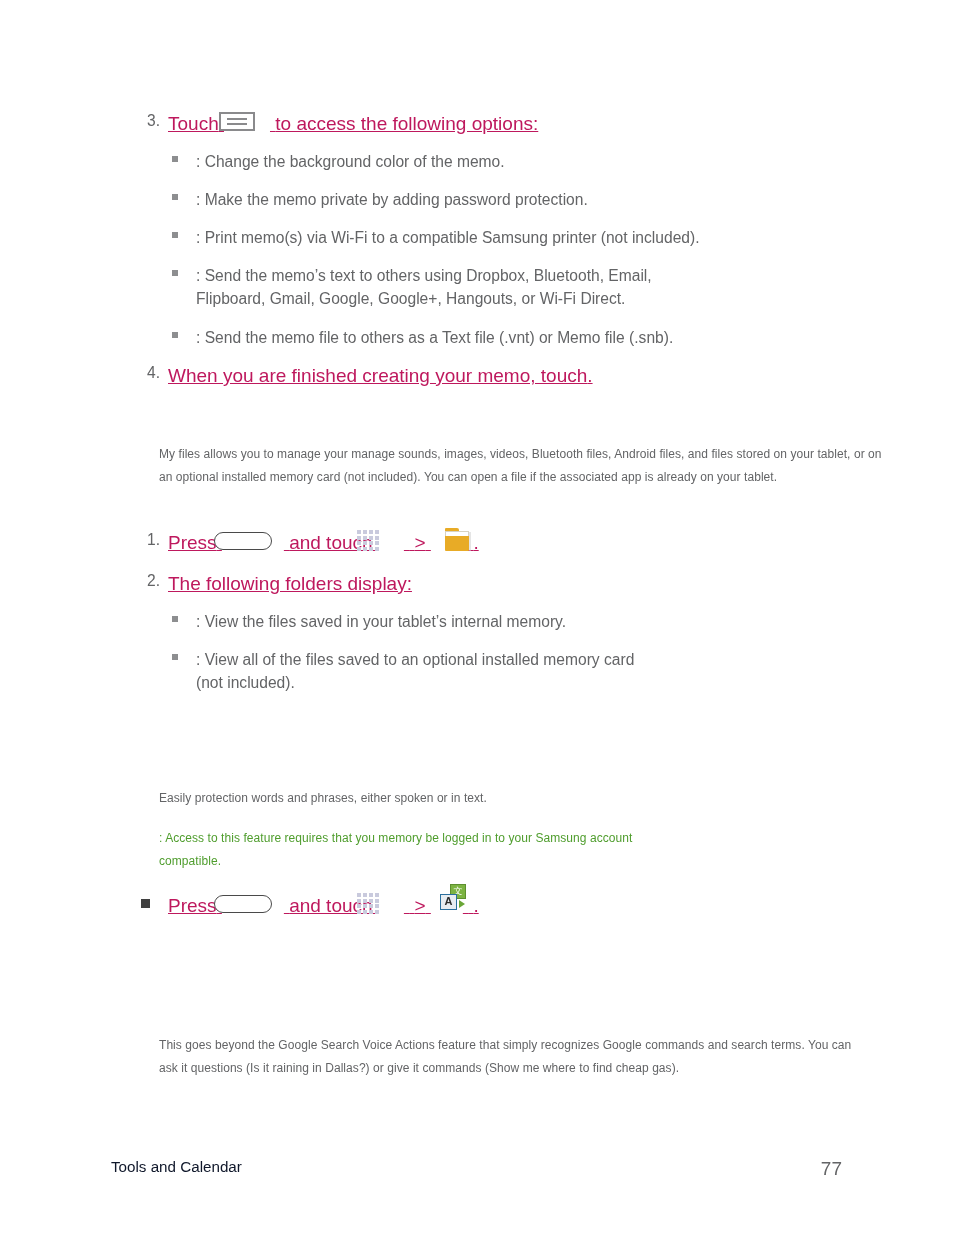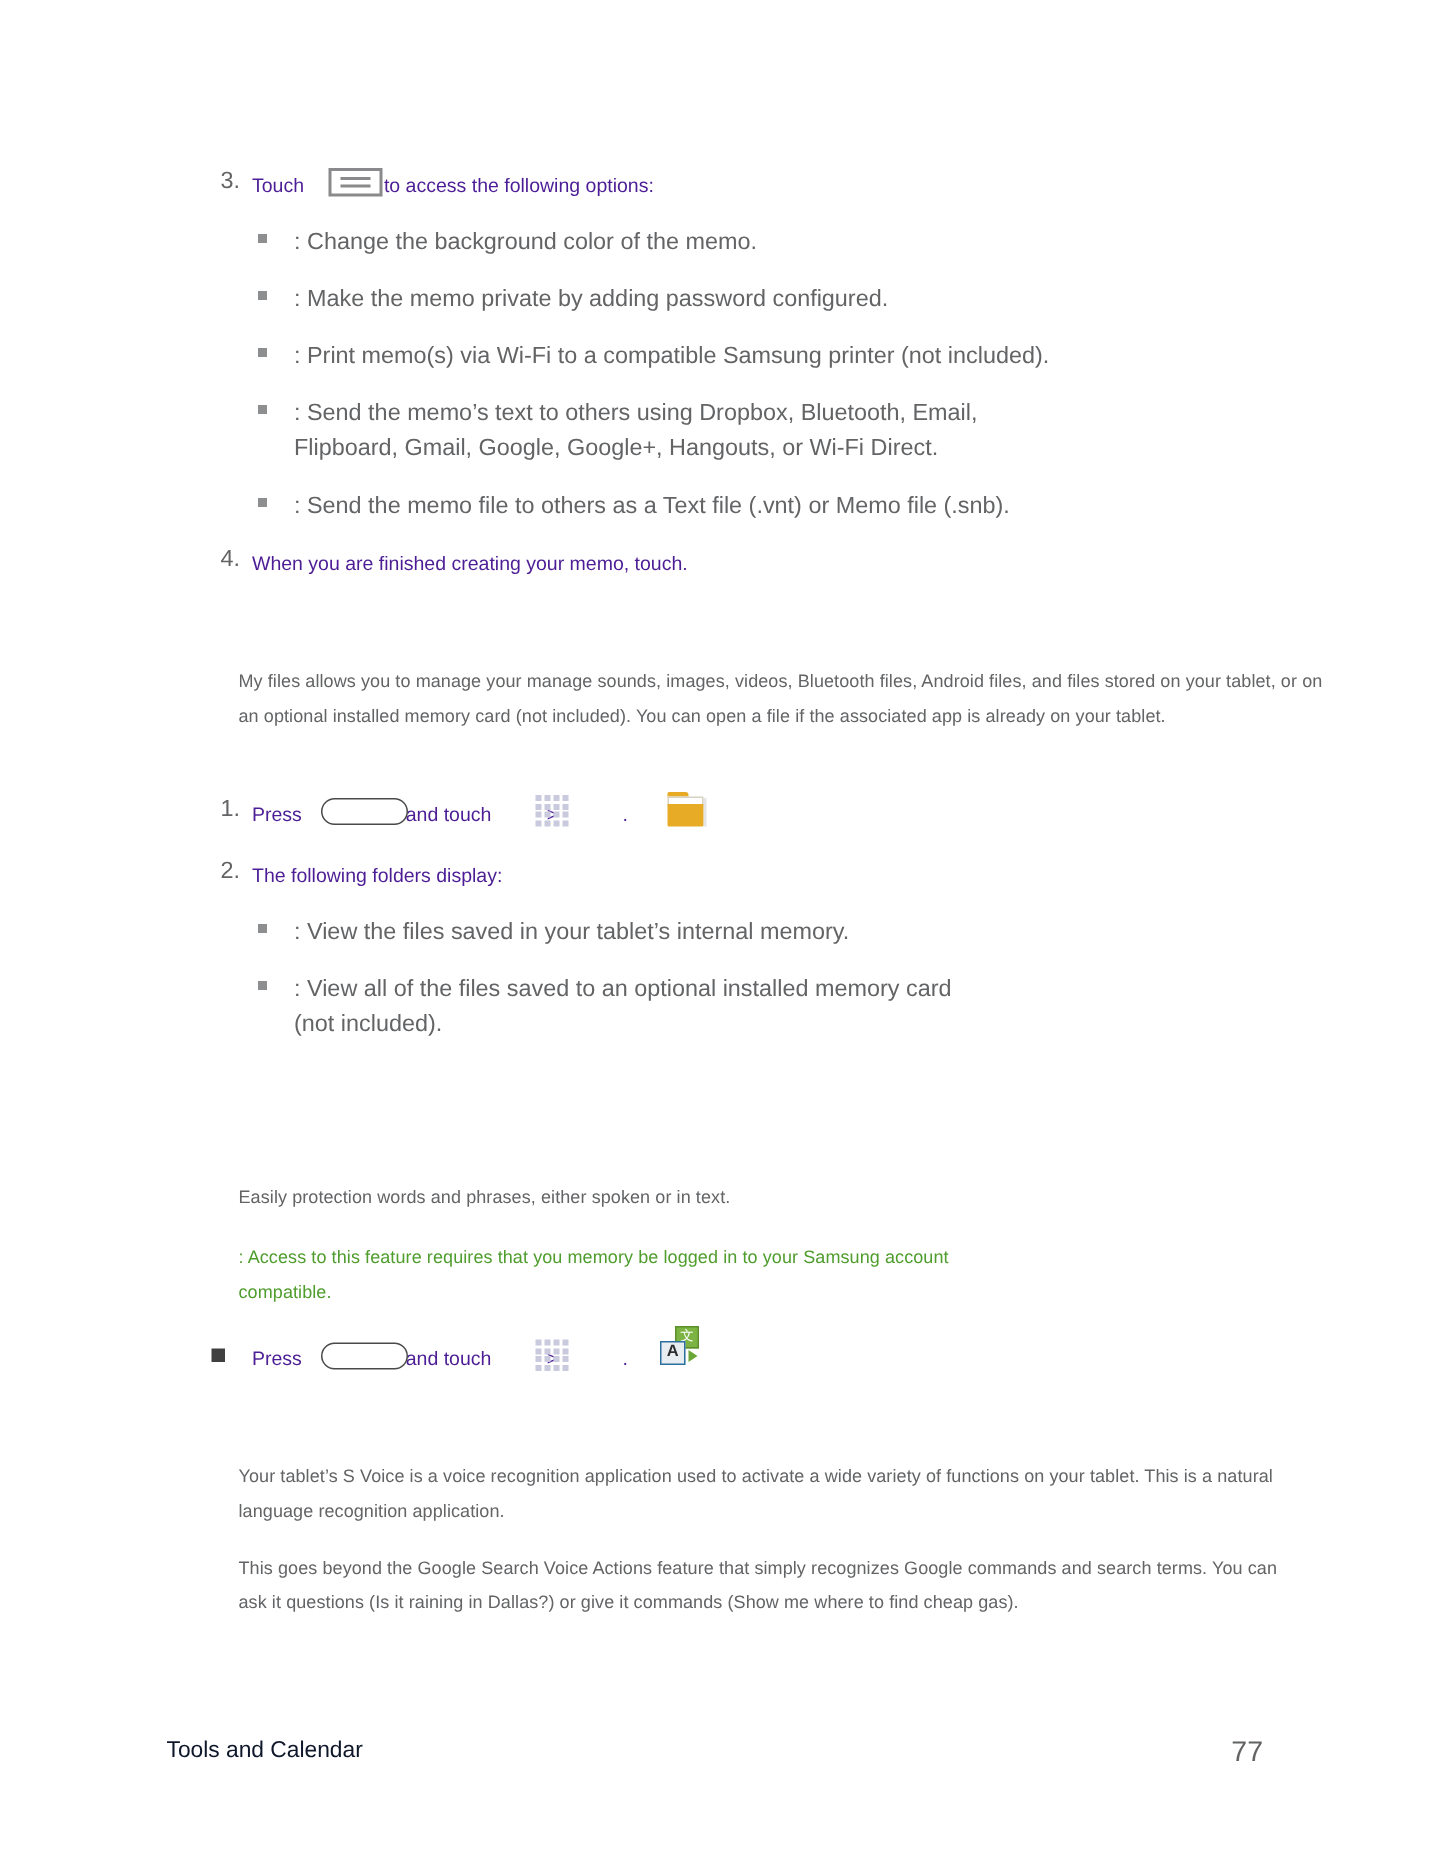--- a/index.html
+++ b/index.html
@@ -36,23 +36,24 @@
   }
   .step-num {
     position: absolute;
     font-size: 15.6px;
     color: #636466;
     text-align: right;
     width: 22px;
   }
   .step-body {
     position: absolute;
-    font-size: 13px;
+    font-size: 19px;
     line-height: 23.3px;
-    color: #4c1d95;
+    color: #be185d;
+    text-decoration: underline;
   }
 
   
   .sq-bullet {
     position: absolute;
     width: 6px;
     height: 6px;
     background: #8d8e90;
   }
   .sq-bullet-lg {
@@ -228,21 +229,21 @@
       <i class="l2"></i>
   </span>
 
   <div class="sq-bullet" style="left:172px; top:156px;"></div>
   <div class="bul-text" style="left:196px; top:150px; white-space:nowrap;">
     <span class="gap">            </span><span>: Change the background color of the memo.</span>
   </div>
 
   <div class="sq-bullet" style="left:172px; top:194px;"></div>
   <div class="bul-text" style="left:196px; top:188px; white-space:nowrap;">
-    <span class="gap">          </span><span>: Make the memo private by adding password configured.</span>
+    <span class="gap">          </span><span>: Make the memo private by adding password protection.</span>
   </div>
 
   <div class="sq-bullet" style="left:172px; top:232px;"></div>
   <div class="bul-text" style="left:196px; top:226px; white-space:nowrap;">
     <span class="gap">          </span><span>: Print memo(s) via Wi-Fi to a compatible Samsung printer (not included).</span>
   </div>
 
   <div class="sq-bullet" style="left:172px; top:270px;"></div>
   <div class="bul-text" style="left:196px; top:264px; width:630px;">
     <span class="gap">                    </span><span>: Send the memo’s text to others using Dropbox, Bluetooth, Email,</span>
@@ -351,19 +352,18 @@
       <span></span>
       <span></span>
       <span></span>
   </span>
   <span class="translate-icon" style="left:440px; top:884px;">
     <span class="sq-green">文</span>
     <span class="arrow"></span>
     <span class="sq-blue">A</span>
   </span>
 
-  <div class="para" style="left:111px; top:973px; width:700px;">Your tablet’s S Voice is a voice recognition application used to activate a wide variety of functions on your tablet. This is a natural language recognition application.</div>
   <div class="para" style="left:111px; top:1034px; width:714px;">This goes beyond the Google Search Voice Actions feature that simply recognizes Google commands and search terms. You can ask it questions (Is it raining in Dallas?) or give it commands (Show me where to find cheap gas).</div>
 
   <div class="footer-left">Tools and Calendar</div>
   <div class="footer-right">77</div>
 
 </div>
 
 </body></html>

